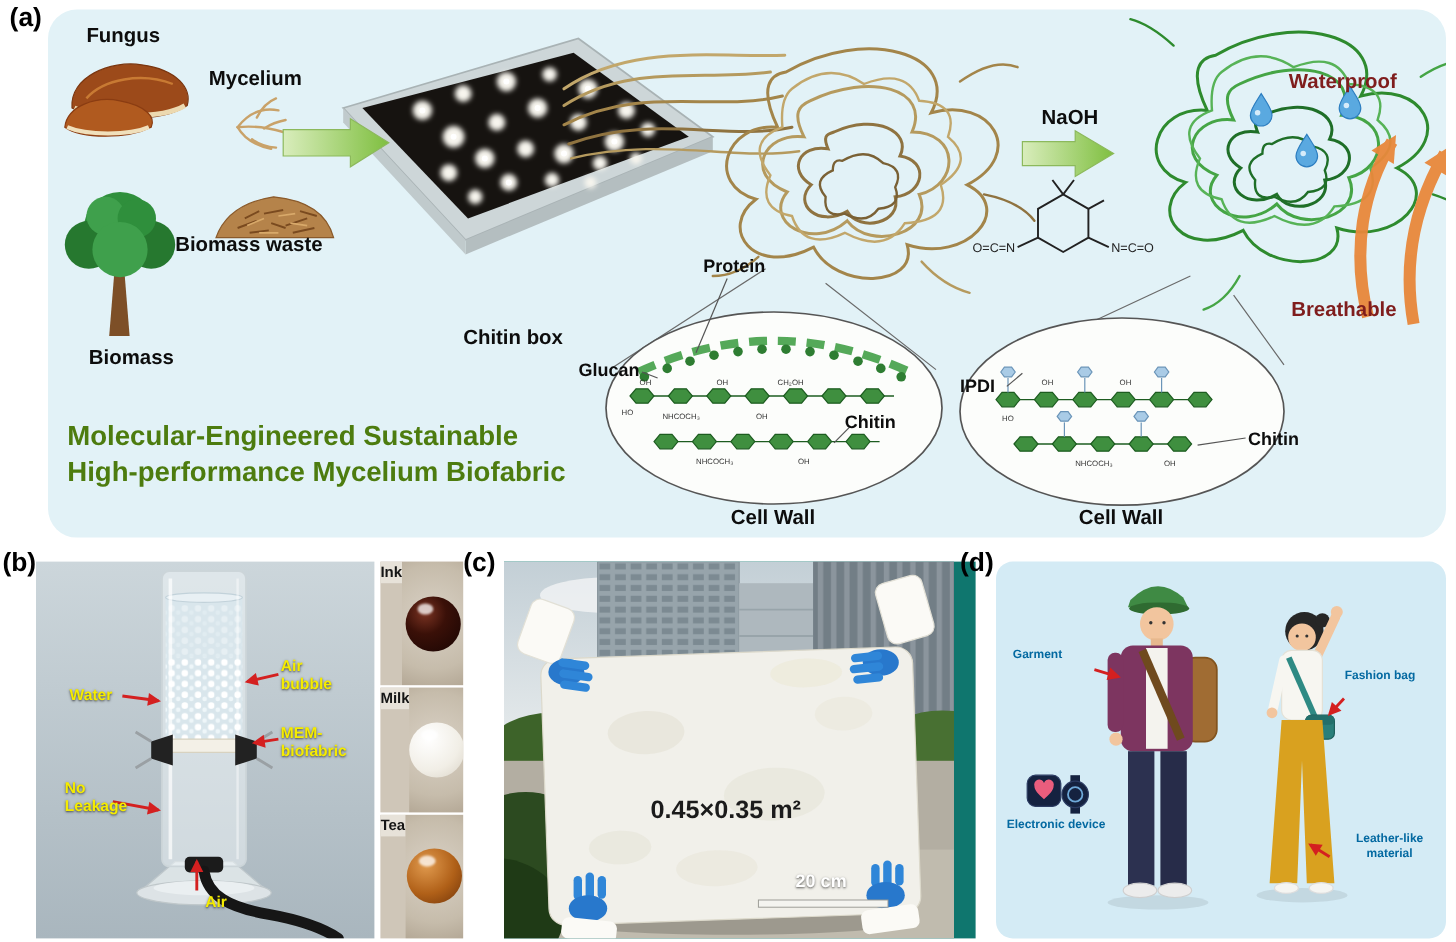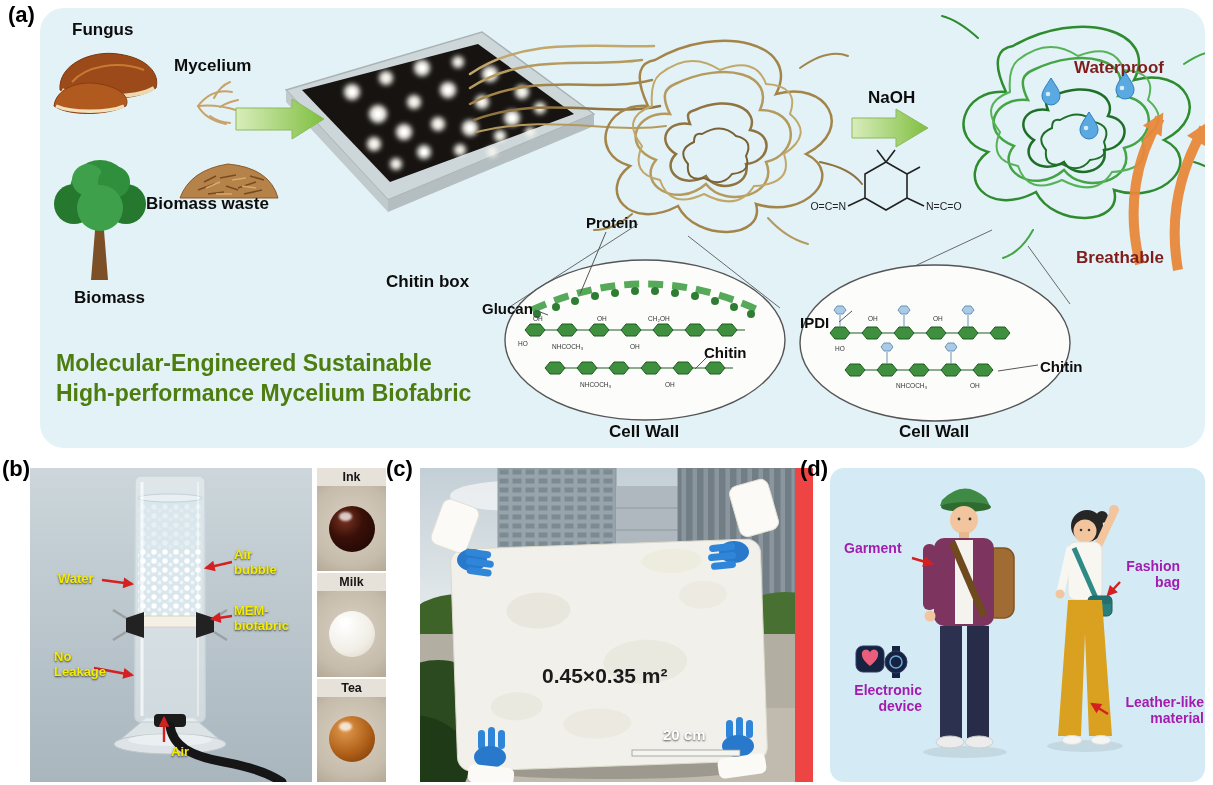--- a/index.html
+++ b/index.html
@@ -2,30 +2,30 @@
 <html><head>
 <meta charset="utf-8">
 <style>
   html,body{margin:0;padding:0;background:#fff}
   .fig{position:relative;width:1213px;height:785px;background:#ffffff;font-family:"Liberation Sans","DejaVu Sans",sans-serif;overflow:hidden}
   .panel-tag{position:absolute;font-size:22px;font-weight:bold;color:#000;z-index:5}
   .panel{position:absolute;overflow:hidden}
   #panel-a{left:40px;top:8px;width:1165px;height:440px;background:#e2f2f7;border-radius:24px}
   #panel-b{left:30px;top:468px;width:282px;height:314px;background:linear-gradient(#ccd6db,#a9b6be)}
   #strip{position:absolute;left:317px;top:468px;width:69px;height:314px;display:flex;flex-direction:column;gap:2px}
-  #panel-c{left:420px;top:468px;width:393px;height:314px;background:#ef4444}
+  #panel-c{left:420px;top:468px;width:393px;height:314px;background:#0f766e}
   #panel-d{left:830px;top:468px;width:375px;height:314px;background:#d4ebf5;border-radius:14px}
   svg.scene{position:absolute;left:0;top:0;font-family:"Liberation Sans","DejaVu Sans",sans-serif}
   .pa-lbl{position:absolute;font-weight:bold;font-size:17px;color:#0d0d0d;white-space:nowrap;z-index:3}
   .pa-lbl.sm{font-size:15px}
   .pa-lbl.orange{color:#7f1d1d}
   .pa-title{position:absolute;font-weight:bold;font-size:23px;color:#4d7c0f;white-space:nowrap;z-index:3}
   .lbl-b{position:absolute;font-weight:bold;font-size:13px;color:#f5ec00;line-height:1.12;text-shadow:0 1px 2px rgba(25,25,25,.8);z-index:3}
-  .lbl-d{position:absolute;font-weight:bold;font-size:14px;color:#a21caf;line-height:1.15;text-align:right;z-index:3}
-  .cell{flex:1;display:flex;flex-direction:column;background:#cfc6b8;overflow:hidden}
+  .lbl-d{position:absolute;font-weight:bold;font-size:10px;color:#0369a1;line-height:1.15;text-align:center;z-index:3}
+  .cell{flex:1;display:flex;background:#cfc6b8;overflow:hidden}
   .cell-label{height:18px;background:#e7e2d9;font-size:12.5px;font-weight:bold;color:#151515;display:flex;align-items:center;justify-content:center}
   .cell-img{flex:1;position:relative;background:radial-gradient(circle at 50% 45%,#d9d1c5 0%,#c6bcab 70%,#b4a896 100%)}
   .drop{position:absolute;left:50%;top:50%;width:46px;height:46px;border-radius:50%;transform:translate(-50%,-50%)}
   .drop::after{content:"";position:absolute;left:22%;top:13%;width:30%;height:20%;border-radius:50%;background:rgba(255,255,255,.75);filter:blur(1px)}
   .drop.ink{background:radial-gradient(circle at 35% 30%,#7a3322 0%,#3a1008 40%,#180503 100%)}
   .drop.milk{background:radial-gradient(circle at 35% 30%,#ffffff 0%,#f1eee6 60%,#d9d3c6 100%)}
   .drop.dye{background:radial-gradient(circle at 35% 30%,#ff8a4a 0%,#d6400e 50%,#8f2406 100%)}
   .drop.tea{background:radial-gradient(circle at 35% 30%,#e09a4e 0%,#b06018 55%,#703409 100%)}
   .c-size{position:absolute;font-weight:bold;font-size:21px;color:#1b1b1b;z-index:3}
   .c-scale{position:absolute;font-weight:bold;font-size:15px;color:#fff;text-shadow:0 1px 2px rgba(0,0,0,.65);z-index:3}

